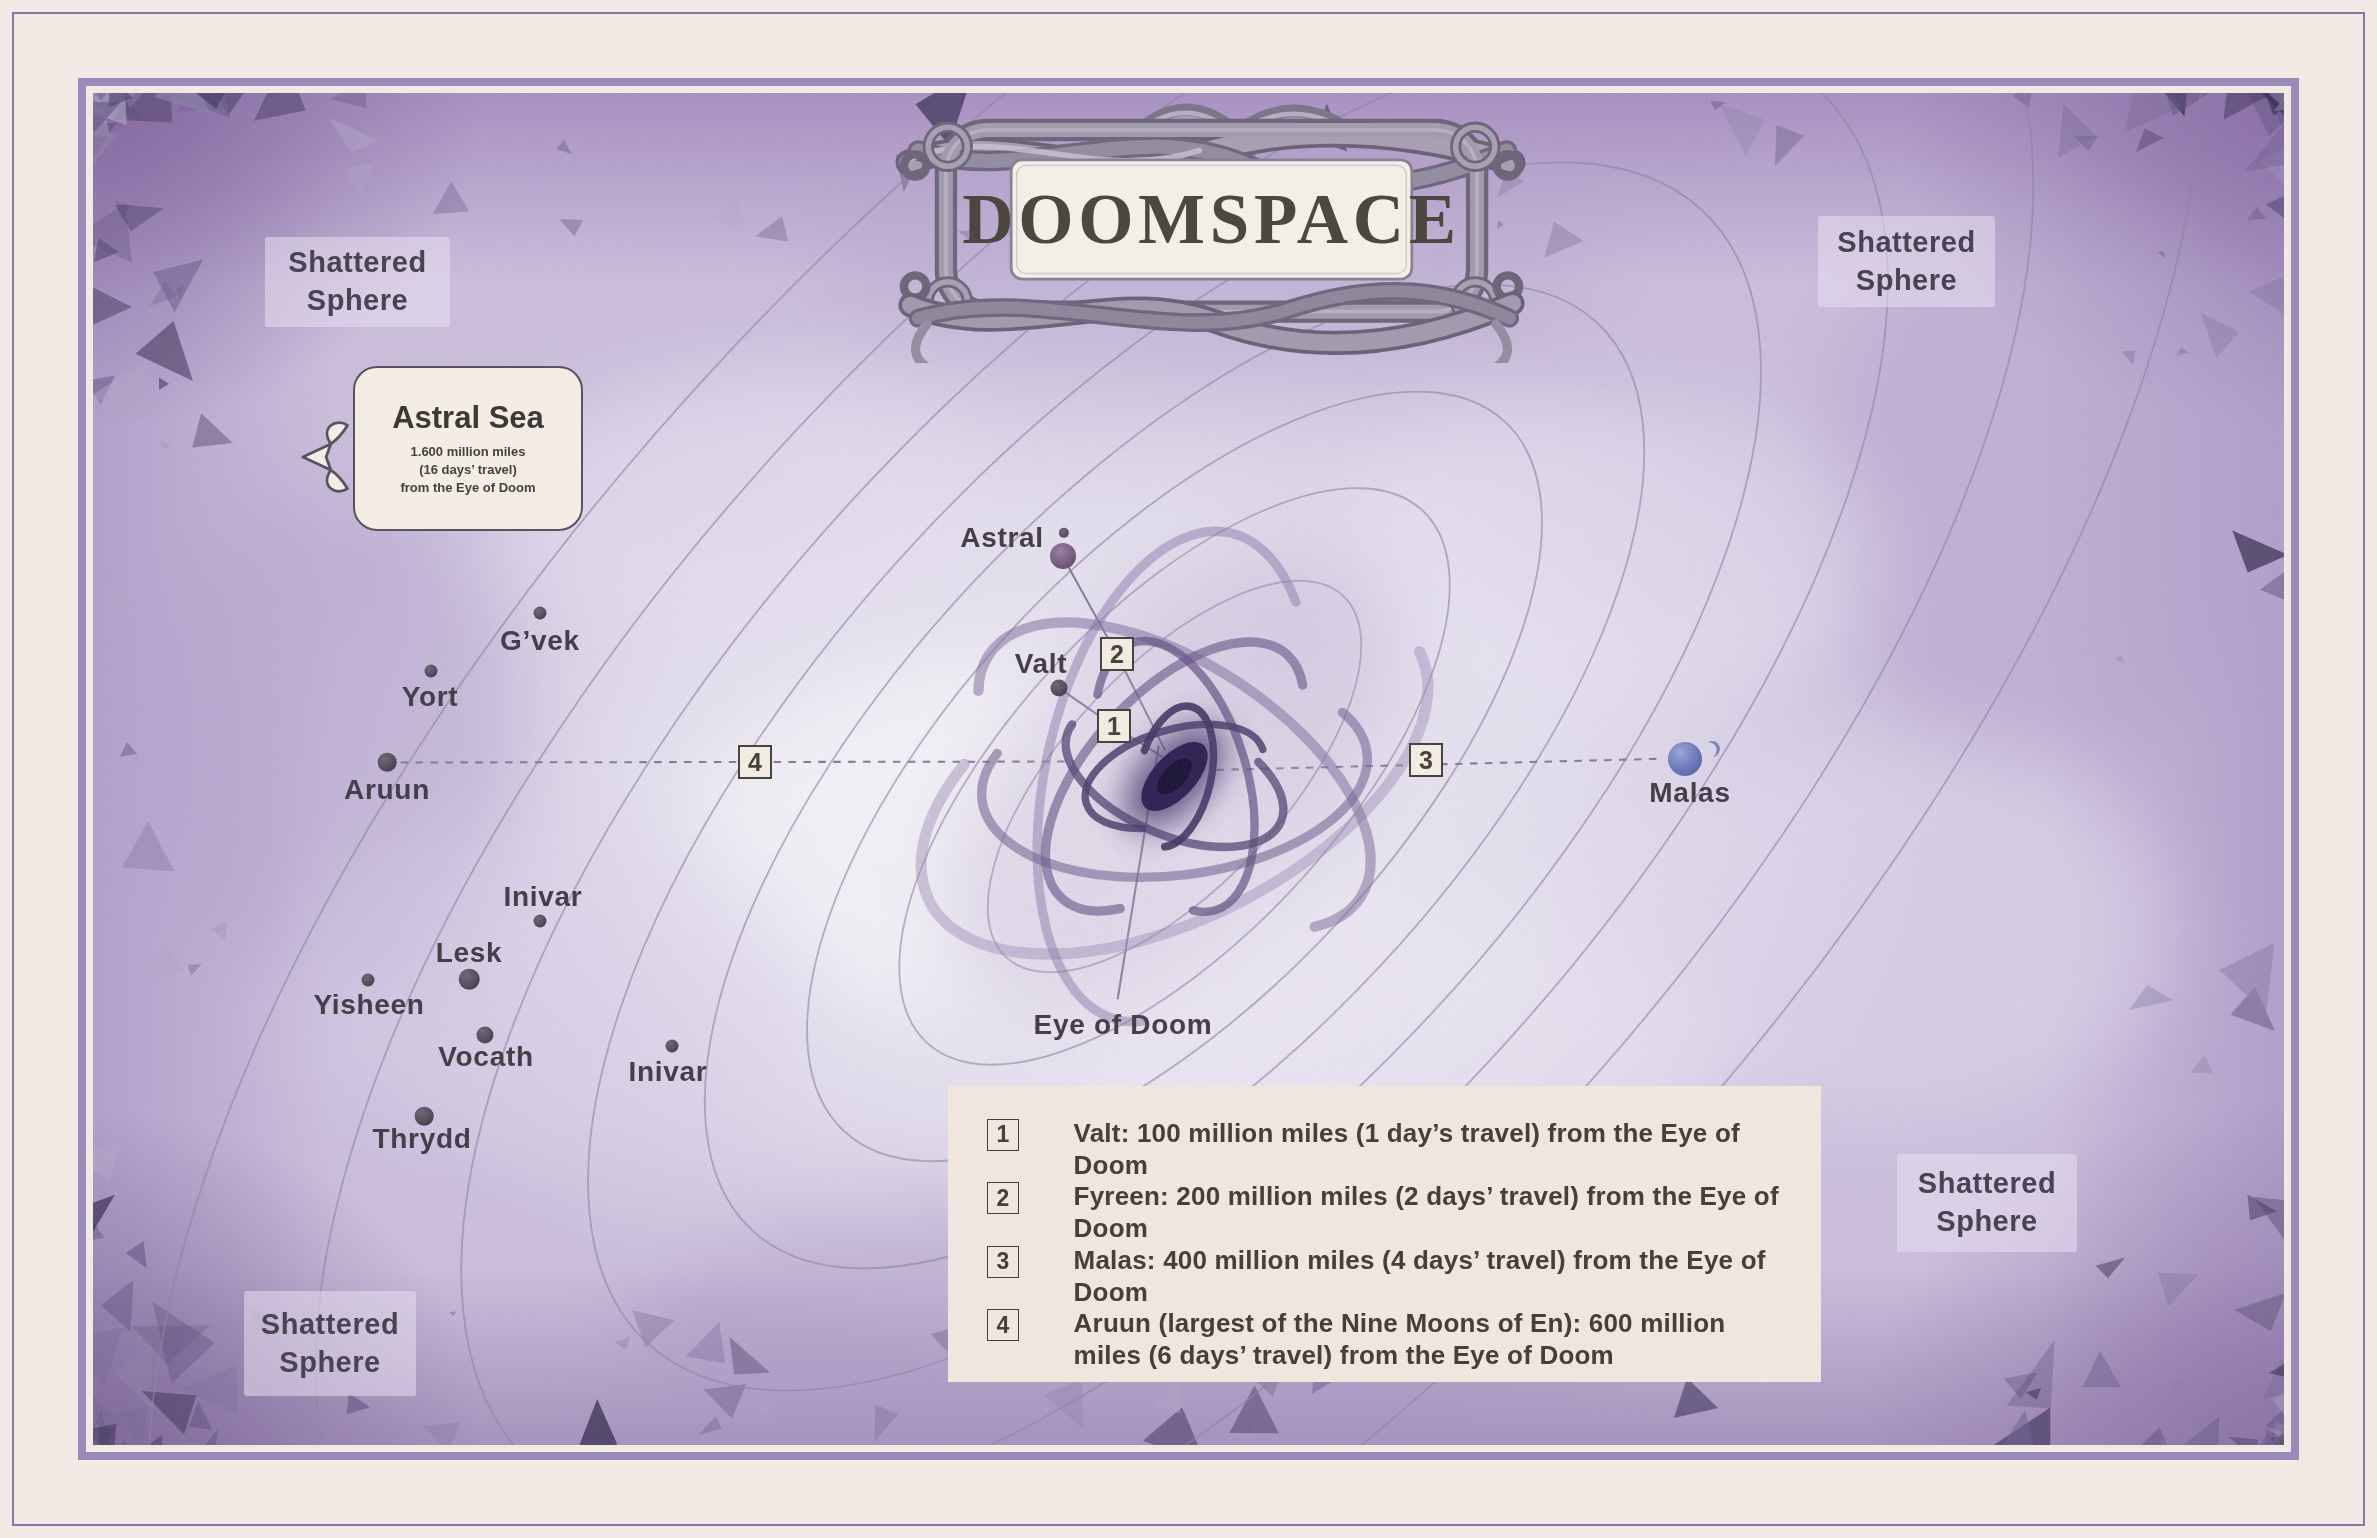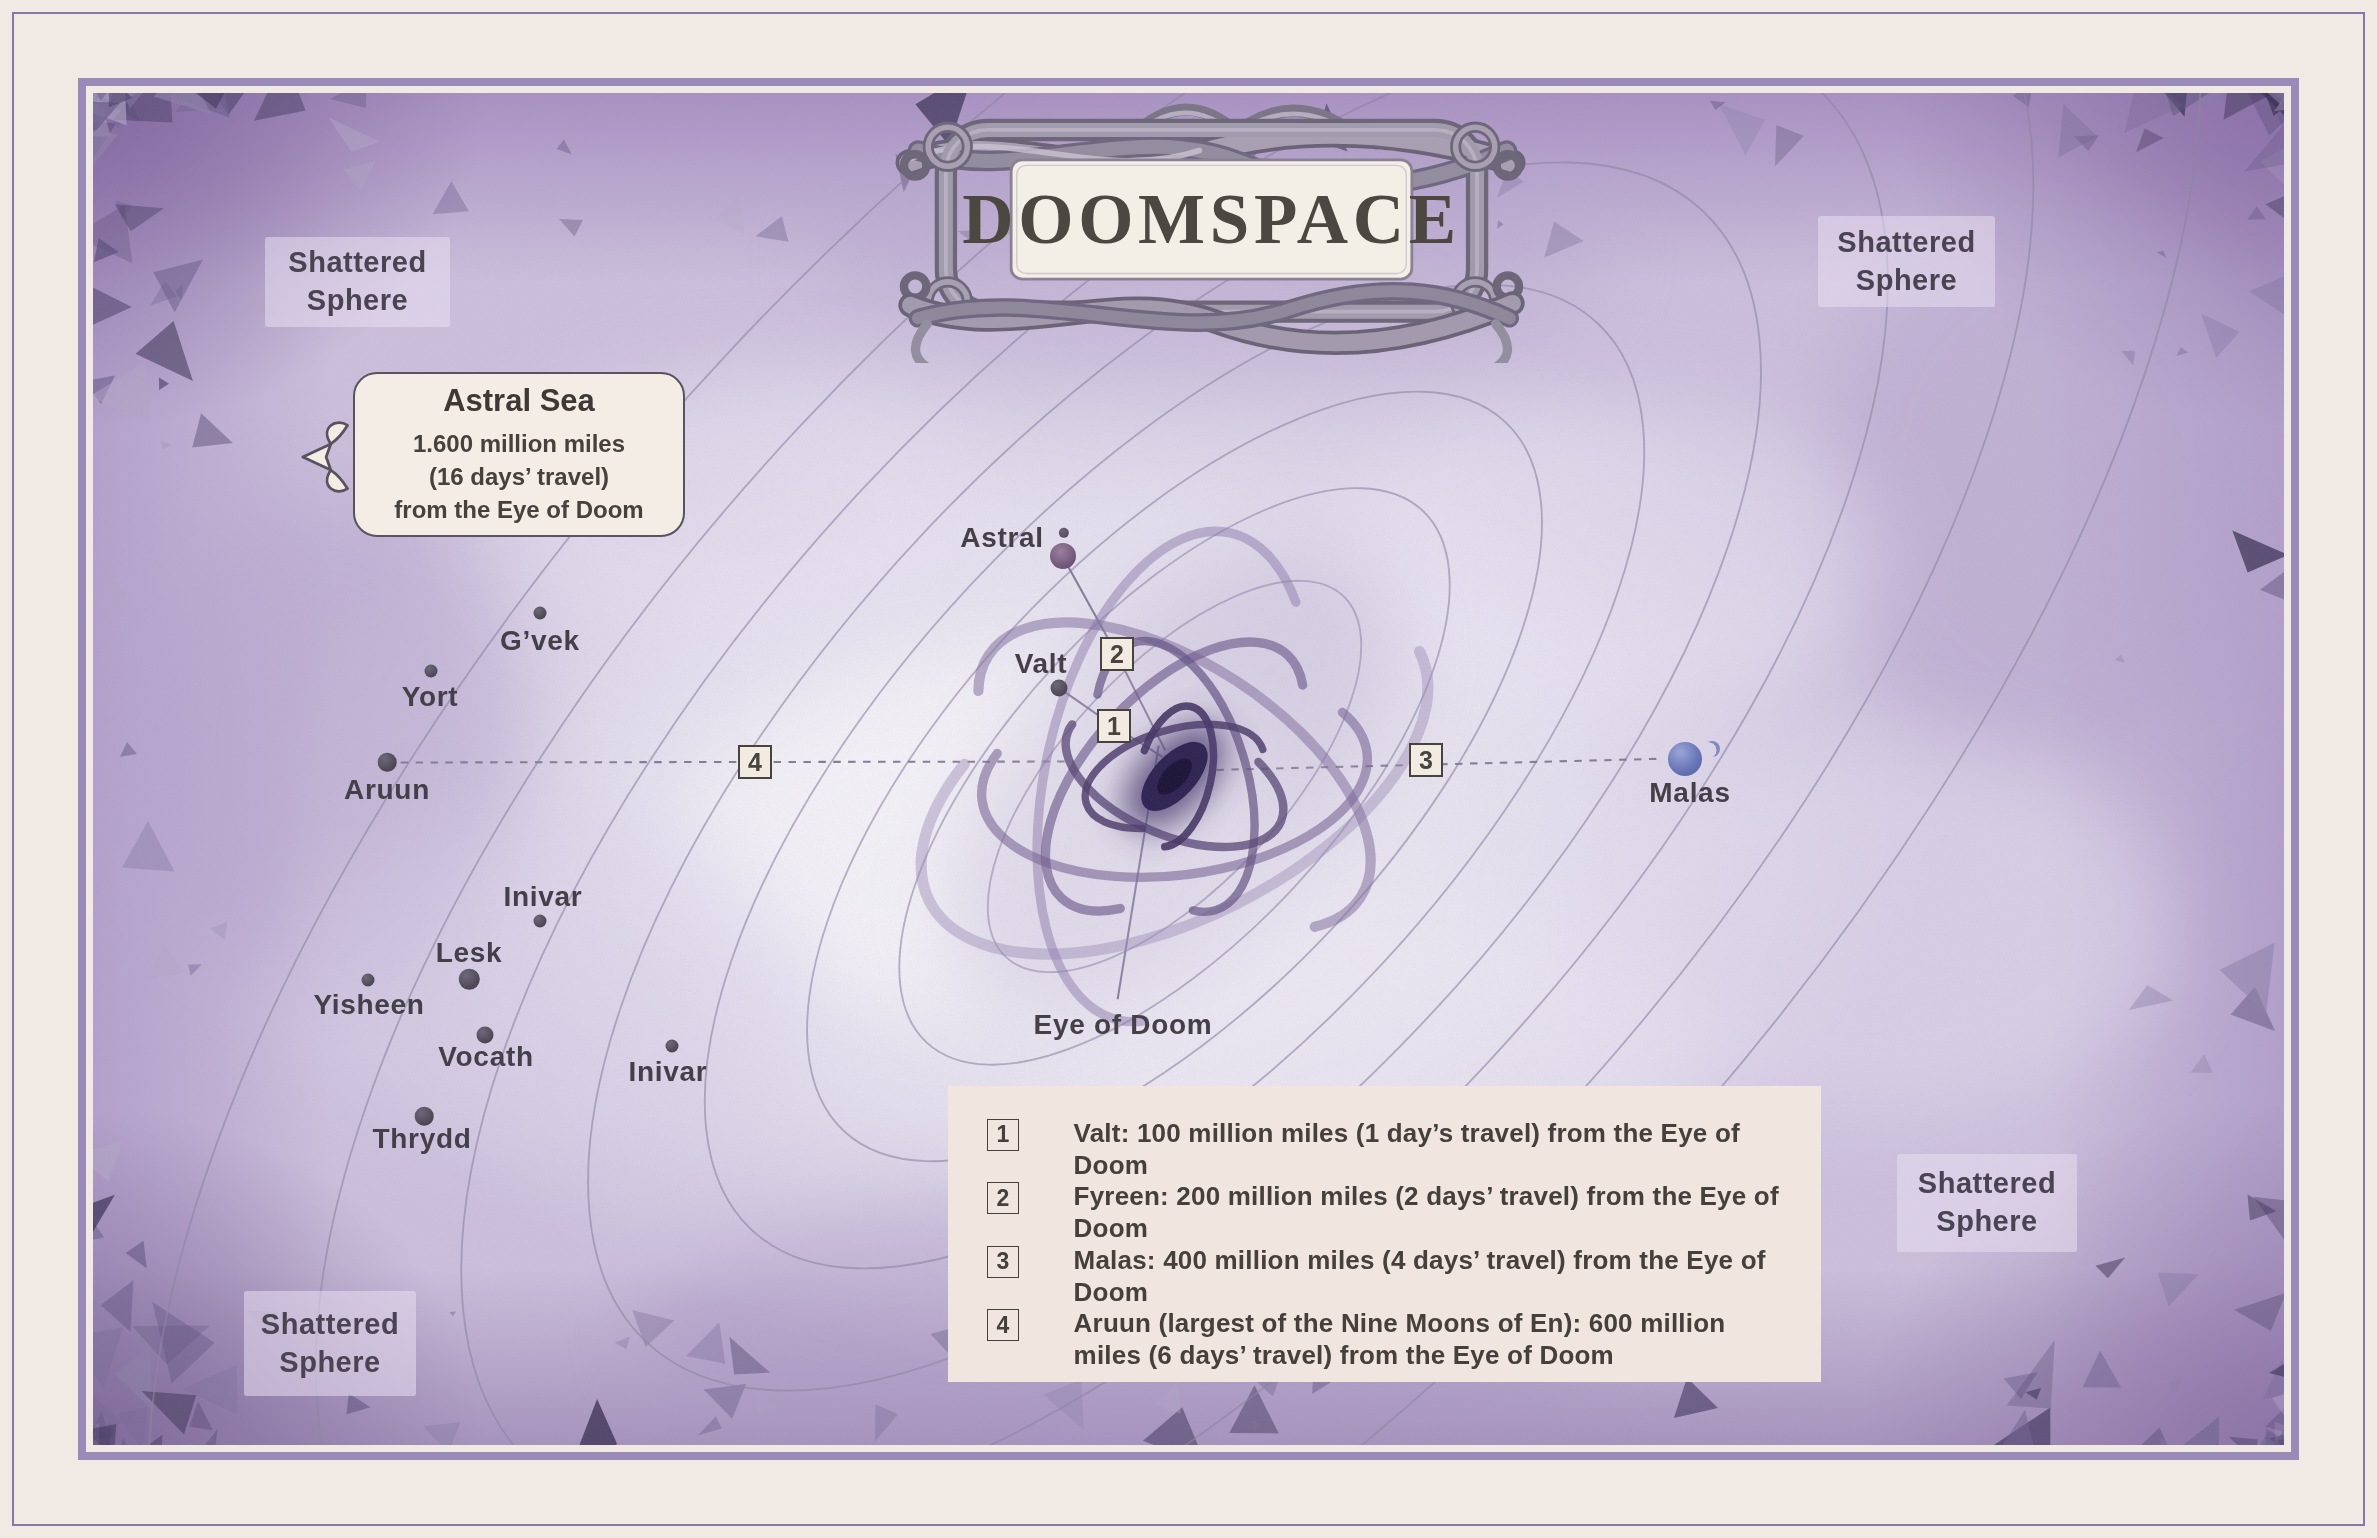--- a/index.html
+++ b/index.html
@@ -58,26 +58,26 @@
     font-weight:700;font-size:25px;color:#49433e;
   }
   
   .region-label{
     position:absolute;display:flex;flex-direction:column;align-items:center;justify-content:center;
     background:rgba(231,223,240,.55);border-radius:2.8px;z-index:12;
     font-weight:700;font-size:29px;line-height:1.3;color:#4a4452;letter-spacing:0.5px;text-align:center;
   }
   
   .astral{
-    position:absolute;left:260px;top:279px;width:332px;height:165px;box-sizing:border-box;
+    position:absolute;left:260px;top:273px;width:230px;height:165px;box-sizing:border-box;
     background:#f3ede5;border:2.8px solid #59525f;border-radius:24px;z-index:14;
     display:flex;flex-direction:column;align-items:center;justify-content:center;text-align:center;
   }
   .astral-title{font-weight:700;font-size:31px;color:#3e3936;margin-bottom:7.5px;}
-  .astral-line{font-weight:700;font-size:24px;line-height:1.38;color:#46413e;}
+  .astral-line{font-weight:700;font-size:13px;line-height:1.38;color:#46413e;}
   .astral-ornament{position:absolute;left:206px;top:323px;z-index:15;}
   
   .banner{position:absolute;left:797px;top:-18.6px;width:643px;height:289px;z-index:15;}
   .banner-title{
     position:absolute;left:918px;top:67px;width:401px;height:119px;z-index:16;
     display:flex;align-items:center;justify-content:center;
     font-family:"Liberation Serif", serif;font-weight:700;font-size:71px;letter-spacing:4.7px;
     text-transform:uppercase;color:#4d4741;
   }
   

